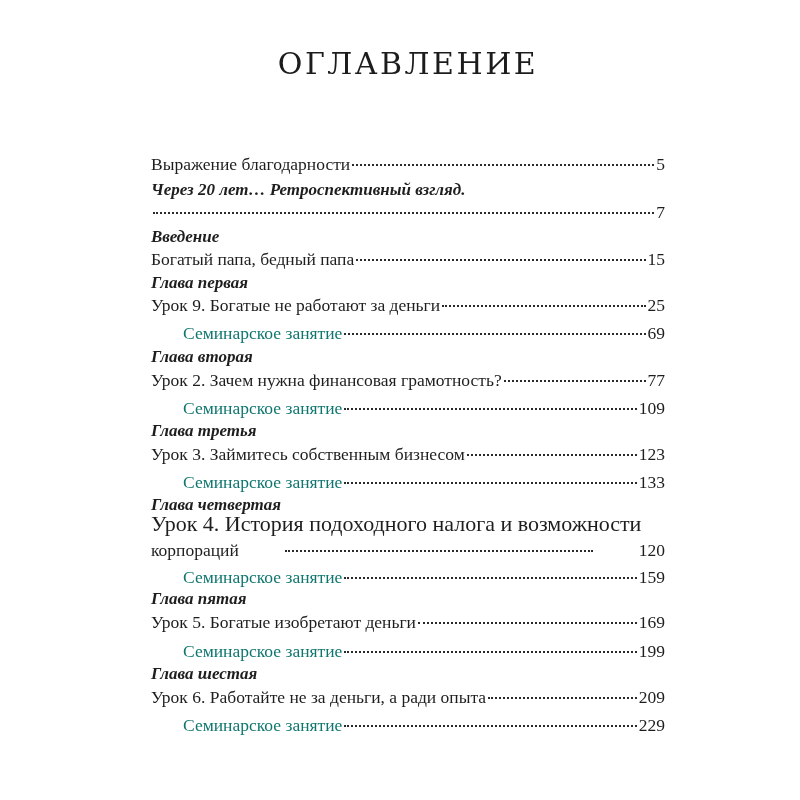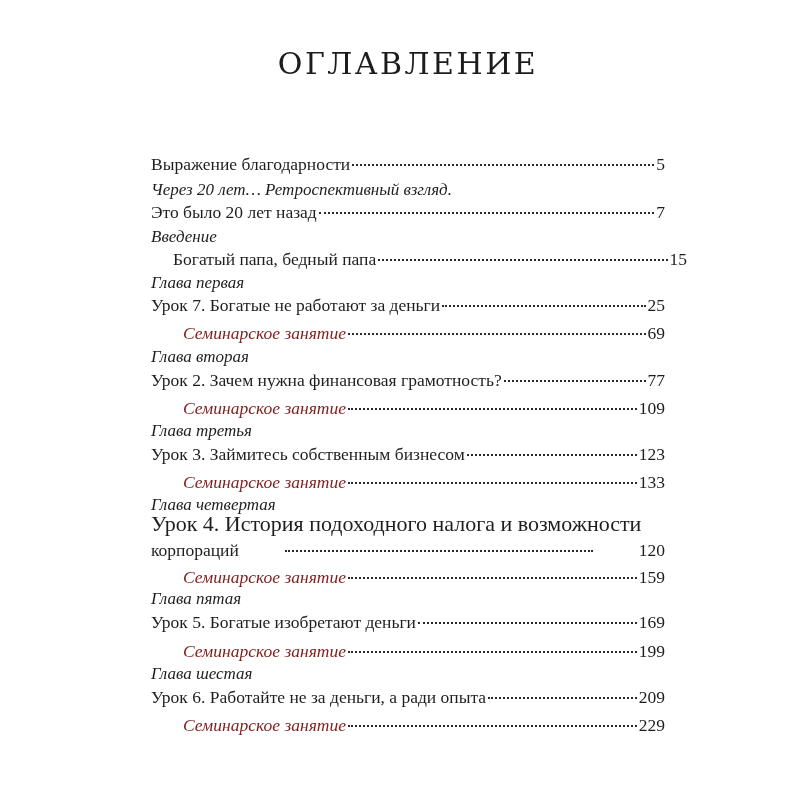--- a/index.html
+++ b/index.html
@@ -72,26 +72,25 @@
     }
     .row .page-num {
       flex: 0 0 auto;
     }
     .heading {
       position: absolute;
       left: 0;
       font-size: 17px;
       line-height: 20px;
       font-style: italic;
-      font-weight: normal;
+      font-weight: bold;
       white-space: nowrap;
     }
     .seminar .label {
-      font-style: italic;
-      color: #7f1d1d;
+      color: #0f766e;
     }
     .plain {
       position: absolute;
       left: 0;
       font-size: 22px;
       line-height: 20px;
       white-space: nowrap;
     }
   </style>
 </head>
@@ -104,35 +103,34 @@
   <div class="toc">
 
     <div class="row" style="top:150px;">
       <span class="label">Выражение благодарности</span>
       <span class="leader"></span>
       <span class="page-num">5</span>
     </div>
 
     <div class="heading" style="top:180px;">Через 20 лет… Ретроспективный взгляд.</div>
     <div class="row" style="top:198px;">
-      <span class="label">Это было 20 лет назад</span>
       <span class="leader"></span>
       <span class="page-num">7</span>
     </div>
 
     <div class="heading" style="top:227px;">Введение</div>
-    <div class="row" style="top:245px;margin-left:22px;">
+    <div class="row" style="top:245px;">
       <span class="label">Богатый папа, бедный папа</span>
       <span class="leader"></span>
       <span class="page-num">15</span>
     </div>
 
     <div class="heading" style="top:273px;">Глава первая</div>
     <div class="row" style="top:291px;">
-      <span class="label">Урок 7. Богатые не работают за деньги</span>
+      <span class="label">Урок 9. Богатые не работают за деньги</span>
       <span class="leader"></span>
       <span class="page-num">25</span>
     </div>
     <div class="row indent seminar" style="top:319px;">
       <span class="label">Семинарское занятие</span>
       <span class="leader"></span>
       <span class="page-num">69</span>
     </div>
 
     <div class="heading" style="top:347px;">Глава вторая</div>

